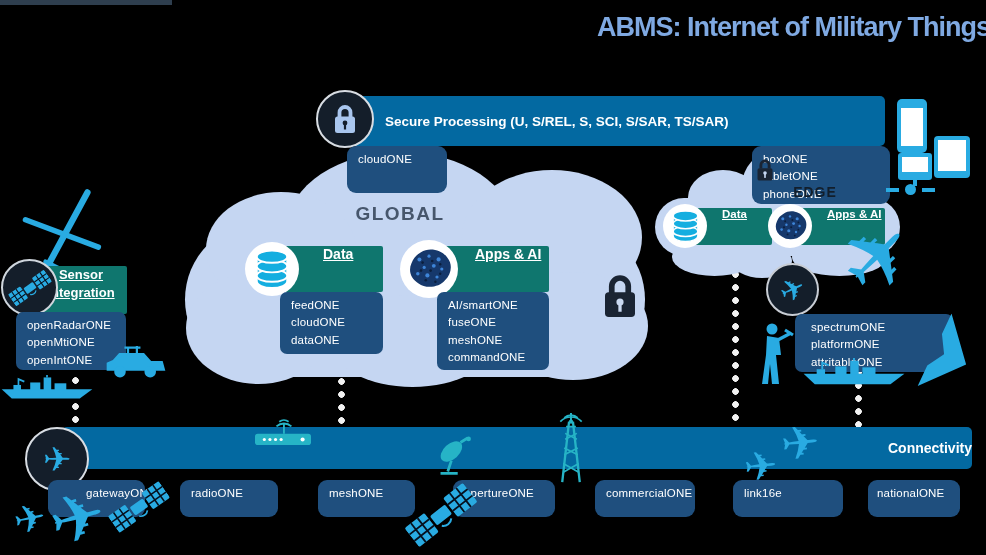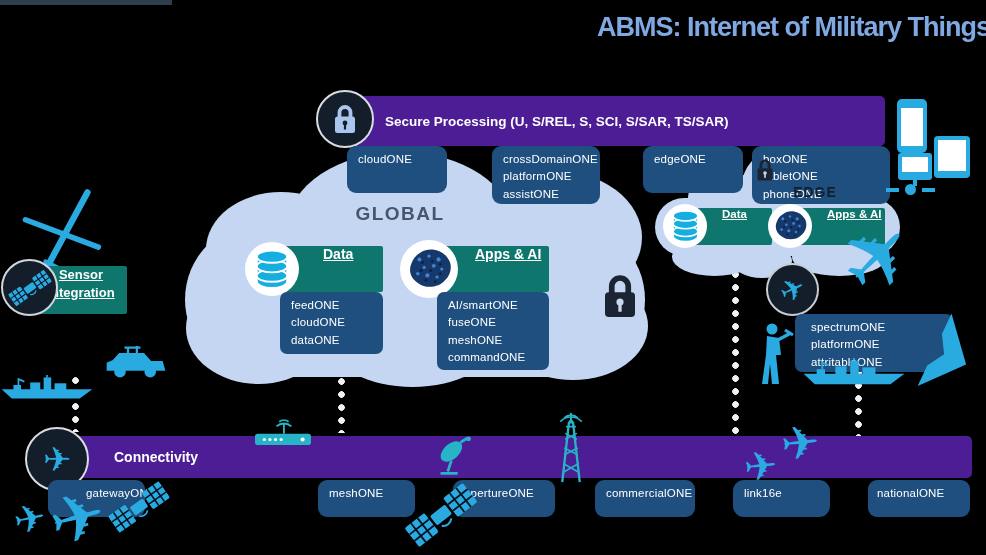--- a/index.html
+++ b/index.html
@@ -5,21 +5,21 @@
   html,body{margin:0;padding:0;background:#000;}
   .stage{position:relative;width:986px;height:555px;background:#000;overflow:hidden;
          font-family:"Liberation Sans",sans-serif;}
   .abs{position:absolute;}
   .title{position:absolute;right:-4px;top:12px;margin:0;font-size:27px;font-weight:bold;
          color:#7FA9E2;letter-spacing:-1px;white-space:nowrap;}
   .topbar{position:absolute;left:0;top:0;width:172px;height:5px;background:#2E3E4E;}
   .cloudpart{position:absolute;background:#C5D6F2;}
   .box{position:absolute;background:#1F4F7E;border-radius:9px;color:#fff;font-size:11.5px;
        line-height:1.5;padding:5px 11px;letter-spacing:.2px;box-sizing:border-box;}
-  .banner{position:absolute;background:#4c1d95;border-radius:5px;color:#fff;font-weight:bold;
+  .banner{position:absolute;background:#0369a1;border-radius:5px;color:#fff;font-weight:bold;
           display:flex;align-items:center;box-sizing:border-box;}
   .ybox{position:absolute;background:#0f766e;color:#fff;font-weight:bold;display:flex;
         align-items:flex-start;border-radius:2px;box-sizing:border-box;text-decoration:underline;}
   .circle{position:absolute;border-radius:50%;background:#141E2A;border:2.5px solid #D8DDE3;
           display:flex;align-items:center;justify-content:center;box-sizing:border-box;}
   .wcircle{position:absolute;border-radius:50%;background:#fff;display:flex;align-items:center;
            justify-content:center;}
   .dots{position:absolute;width:9px;background-image:radial-gradient(circle,#F2F2F2 3px,rgba(0,0,0,0) 3.6px);
         background-size:9px 13px;background-position:center top;background-repeat:repeat-y;}
   .plane{position:absolute;color:#29ABE2;font-family:"DejaVu Sans",sans-serif;line-height:1;}
@@ -180,28 +180,20 @@
   </div>
   <div class="circle" style="left:316px;top:90px;width:58px;height:58px;">
     <svg class="icon lite" style="--kh:#141E2A;" width="24" height="32">
         <use href="#sym-lock"></use>
       </svg>
   </div>
 
   <div class="box" style="left:347px;top:146px;width:100px;height:47px;">
     <div>cloudONE</div>
   </div>
-  <div class="box" style="left:492px;top:146px;width:108px;height:58px;">
-    <div>crossDomainONE</div>
-    <div>platformONE</div>
-    <div>assistONE</div>
-  </div>
-  <div class="box" style="left:643px;top:146px;width:100px;height:47px;">
-    <div>edgeONE</div>
-  </div>
   <div class="box" style="left:752px;top:146px;width:138px;height:58px;">
     <div>boxONE</div>
     <div>tabletONE</div>
     <div>phoneONE</div>
   </div>
 
   <svg class="icon navy abs" style="left:756px;top:158px;--kh:#C5D6F2;" width="18" height="24">
       <use href="#sym-lock"></use>
     </svg>
   <div class="edge-label" style="left:775px;top:184px;width:56px;margin-left:12px;">EDGE</div>
@@ -274,20 +266,25 @@
       <use href="#sym-drone"></use>
     </svg>
   <div class="ybox" style="left:35px;top:266px;width:92px;height:48px;font-size:13px;text-align:center;justify-content:center;line-height:1.35;">
     <span>Sensor Integration</span>
   </div>
   <div class="circle" style="left:1px;top:259px;width:57px;height:57px;border-color:#CfD6DD;">
     <svg class="icon cyan" style="transform:rotate(-35deg);" width="44" height="18">
         <use href="#sym-sat"></use>
       </svg>
   </div>
+  <div class="box" style="left:16px;top:312px;width:110px;height:58px;border-radius:7px;">
+    <div>openRadarONE</div>
+    <div>openMtiONE</div>
+    <div>openIntONE</div>
+  </div>
   <svg class="icon cyan abs" style="left:104px;top:342px;" width="64" height="38">
       <use href="#sym-truck"></use>
     </svg>
   <svg class="icon cyan abs" style="left:0px;top:374px;" width="94" height="27">
       <use href="#sym-ship"></use>
     </svg>
 
   <div class="circle" style="left:766px;top:263px;width:53px;height:53px;border-color:#C8CDD4;">
     <span class="plane" style="position:static;font-size:30px;transform:rotate(-25deg);">✈</span>
   </div>
@@ -300,43 +297,46 @@
   <svg class="icon cyan abs" style="left:758px;top:322px;" width="36" height="66">
       <use href="#sym-soldier"></use>
     </svg>
   <svg class="icon cyan abs" style="left:798px;top:358px;" width="112" height="28">
       <use href="#sym-ship"></use>
     </svg>
   <svg class="icon cyan abs" style="left:908px;top:336px;transform:rotate(115deg);" width="80" height="40">
       <use href="#sym-stealth"></use>
     </svg>
 
-  <div class="banner" style="left:62px;top:436px;width:910px;height:42px;padding-left:52px;font-size:14px;">
+  <div class="banner" style="left:62px;top:427px;width:910px;height:42px;padding-left:52px;font-size:14px;justify-content:flex-end;">
     <span>Connectivity</span>
   </div>
   <div class="circle" style="left:25px;top:427px;width:64px;height:64px;">
     <span class="plane" style="position:static;font-size:34px;">✈</span>
   </div>
 
   <div class="box" style="left:48px;top:480px;width:97px;height:37px;padding-left:38px;">
     <div>gatewayONE</div>
   </div>
+  <div class="box" style="left:180px;top:480px;width:98px;height:37px;">
+    <div>radioONE</div>
+  </div>
   <div class="box" style="left:318px;top:480px;width:97px;height:37px;">
     <div>meshONE</div>
   </div>
   <div class="box" style="left:453px;top:480px;width:102px;height:37px;">
     <div>apertureONE</div>
   </div>
   <div class="box" style="left:595px;top:480px;width:100px;height:37px;">
     <div>commercialONE</div>
   </div>
-  <div class="box" style="left:733px;top:480px;width:97px;height:37px;border-radius:11px;">
+  <div class="box" style="left:733px;top:480px;width:110px;height:37px;">
     <div>link16e</div>
   </div>
-  <div class="box" style="left:868px;top:480px;width:102px;height:37px;padding-left:9px;">
+  <div class="box" style="left:868px;top:480px;width:92px;height:37px;padding-left:9px;">
     <div>nationalONE</div>
   </div>
 
   <svg class="icon teal abs" style="left:254px;top:418px;" width="58" height="28">
       <use href="#sym-router"></use>
     </svg>
   <svg class="icon teal abs" style="left:436px;top:436px;" width="38" height="42">
       <use href="#sym-dish"></use>
     </svg>
   <svg class="icon teal abs" style="left:552px;top:410px;" width="38" height="74">

